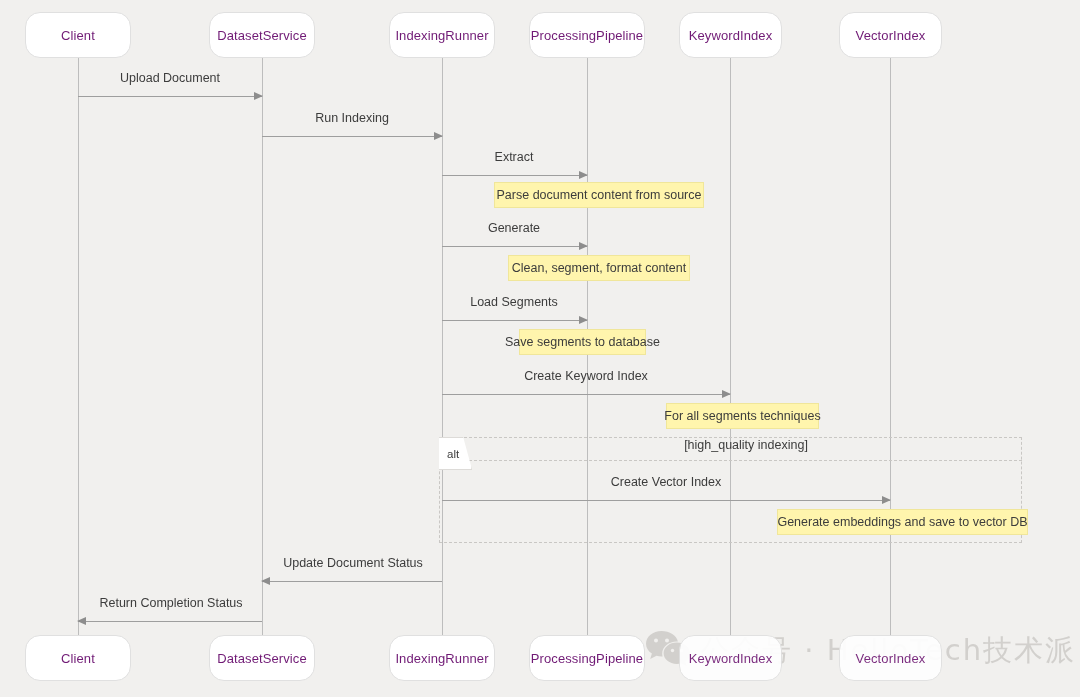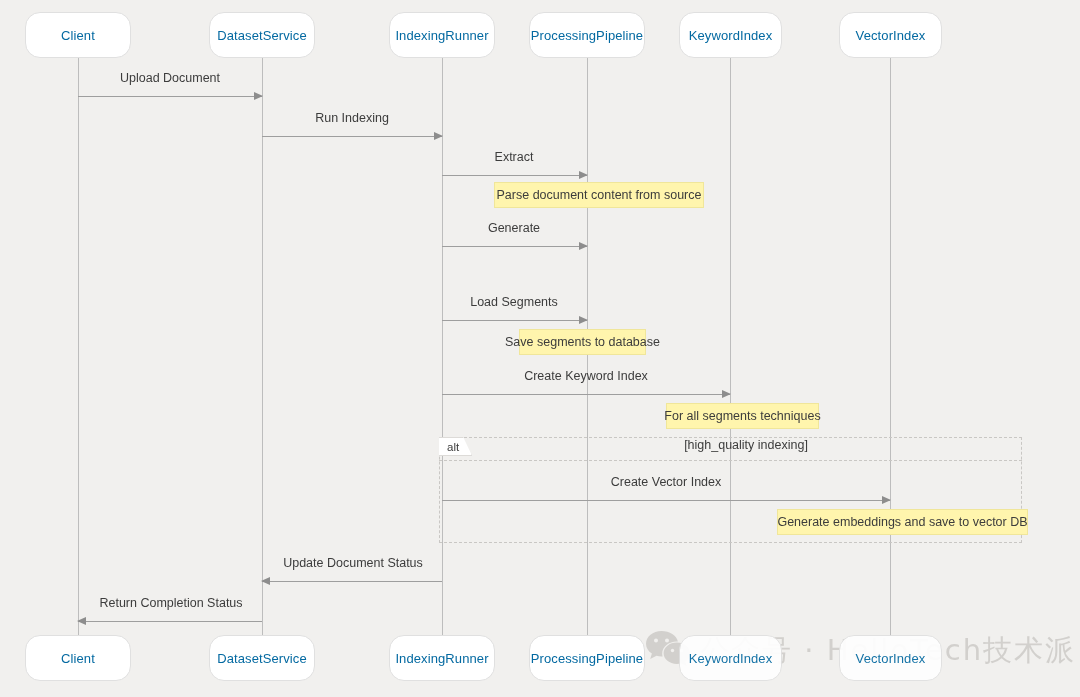--- a/index.html
+++ b/index.html
@@ -27,21 +27,21 @@
   .participant {
     position: absolute;
     height: 46px;
     background: #ffffff;
     border: 1px solid #e0e0e0;
     border-radius: 15px;
     box-sizing: border-box;
     display: flex;
     align-items: center;
     justify-content: center;
-    color: #0369a1;
+    color: #701a75;
     font-size: 13px;
     letter-spacing: .1px;
     z-index: 5;
   }
 
   
   .msg {
     position: absolute;
     height: 1px;
     background: #9e9e9e;
@@ -99,21 +99,21 @@
     z-index: 2;
   }
   .fragment-divider {
     position: absolute;
     height: 0;
     border-top: 1px dashed #c9c7c4;
     z-index: 2;
   }
   .fragment-tag {
     position: absolute;
-    height: 19px;
+    height: 33px;
     background: #ffffff;
     border: 1px solid #dddbd8;
     border-left: none;
     display: flex;
     align-items: center;
     padding: 0 12px 0 8px;
     font-size: 11.5px;
     color: #3c3c3c;
     box-sizing: border-box;
     z-index: 7;
@@ -183,20 +183,21 @@
       <i class="head"></i>
     </div>
 
   <div class="note" style="left:482px;top:182px;width:210px;">Parse document content from source</div>
 
   <div class="msg-label" style="left:514px;top:221px;">Generate</div>
   <div class="msg right" style="left:442px;top:246px;width:145px;">
       <i class="head"></i>
     </div>
 
+  <div class="note" style="left:496px;top:255px;width:182px;">Clean, segment, format content</div>
 
   <div class="msg-label" style="left:514px;top:295px;">Load Segments</div>
   <div class="msg right" style="left:442px;top:320px;width:145px;">
       <i class="head"></i>
     </div>
 
   <div class="note" style="left:507px;top:329px;width:127px;">Save segments to database</div>
 
   <div class="msg-label" style="left:586px;top:369px;">Create Keyword Index</div>
   <div class="msg right" style="left:442px;top:394px;width:288px;">

